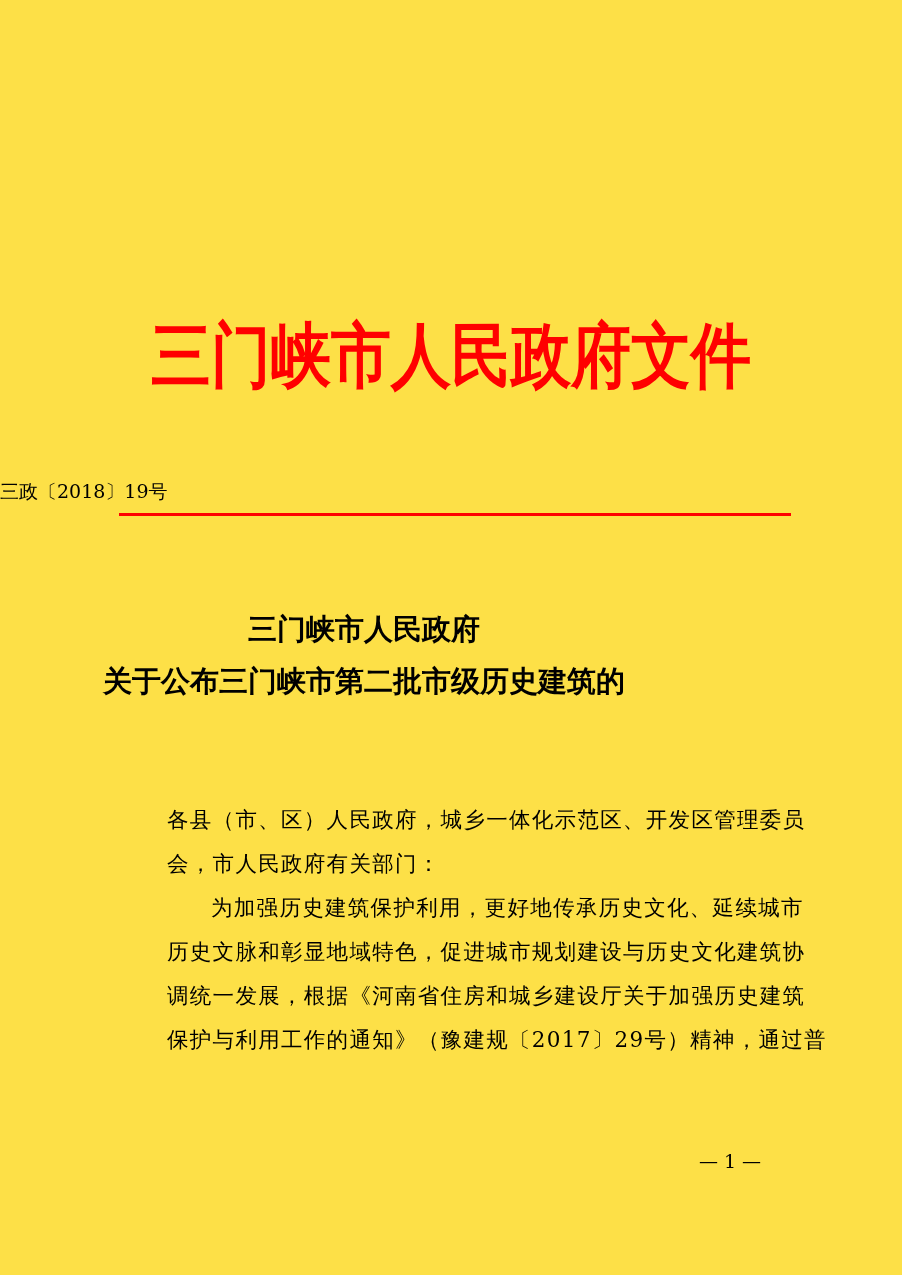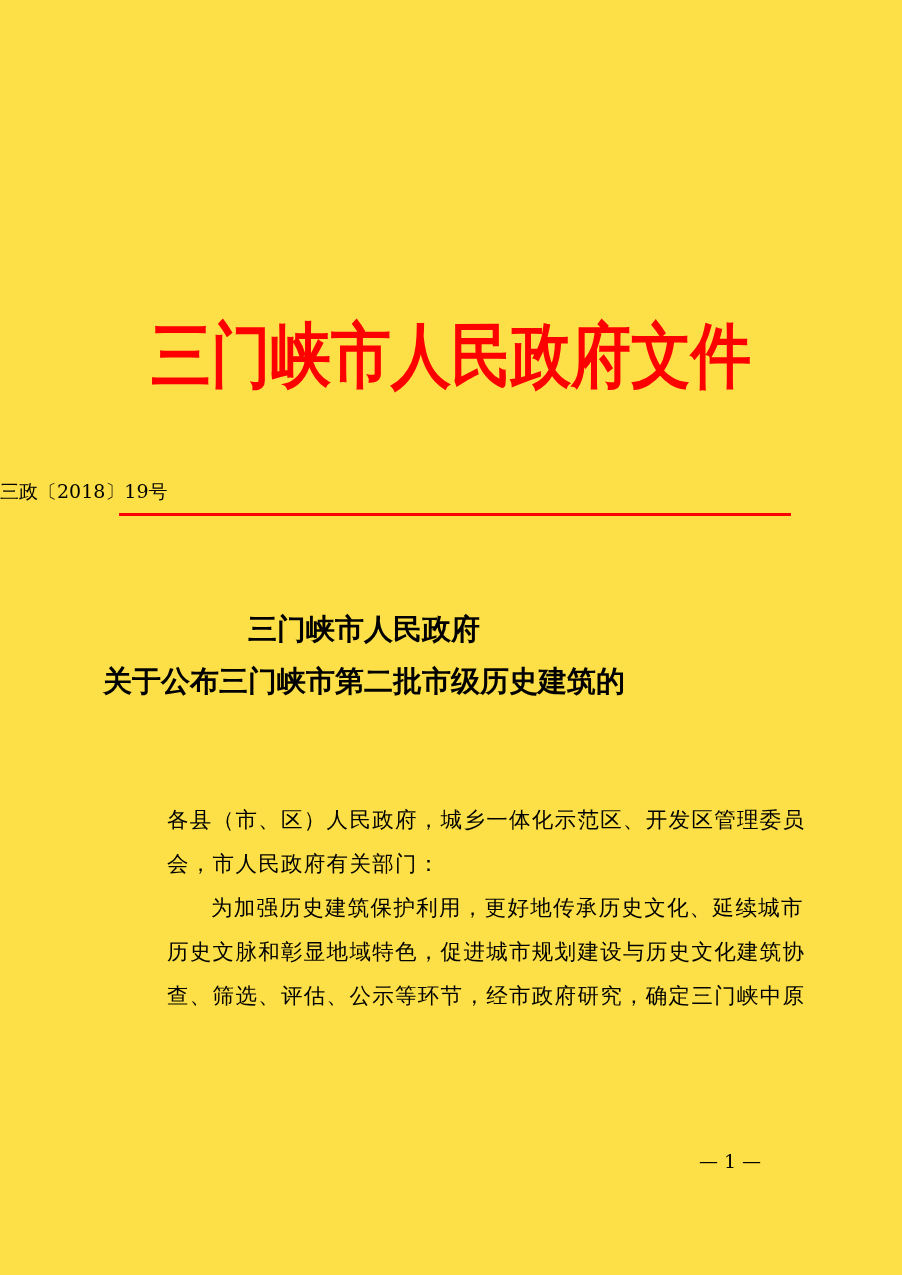--- a/index.html
+++ b/index.html
@@ -50,17 +50,18 @@
   <div class="rule"></div>
 
   <div class="title t1">三门峡市人民政府</div>
   <div class="title t2">关于公布三门峡市第二批市级历史建筑的</div>
 
   <div class="body-text" style="top:798px;">
     <div class="line">各县（市、区）人民政府，城乡一体化示范区、开发区管理委员</div>
     <div class="line">会，市人民政府有关部门：</div>
     <div class="line indent">为加强历史建筑保护利用，更好地传承历史文化、延续城市</div>
     <div class="line">历史文脉和彰显地域特色，促进城市规划建设与历史文化建筑协</div>
-    <div class="line">查、筛选、评估、公示等环节，经市政府研究，确定三门峡中原</div>
+    <div class="line">调统一发展，根据《河南省住房和城乡建设厅关于加强历史建筑</div>
+    <div class="line">保护与利用工作的通知》（豫建规〔2017〕29号）精神，通过普</div>
   </div>
 
   <div class="footer">— 1 —</div>
 </div>
 
 </body></html>

